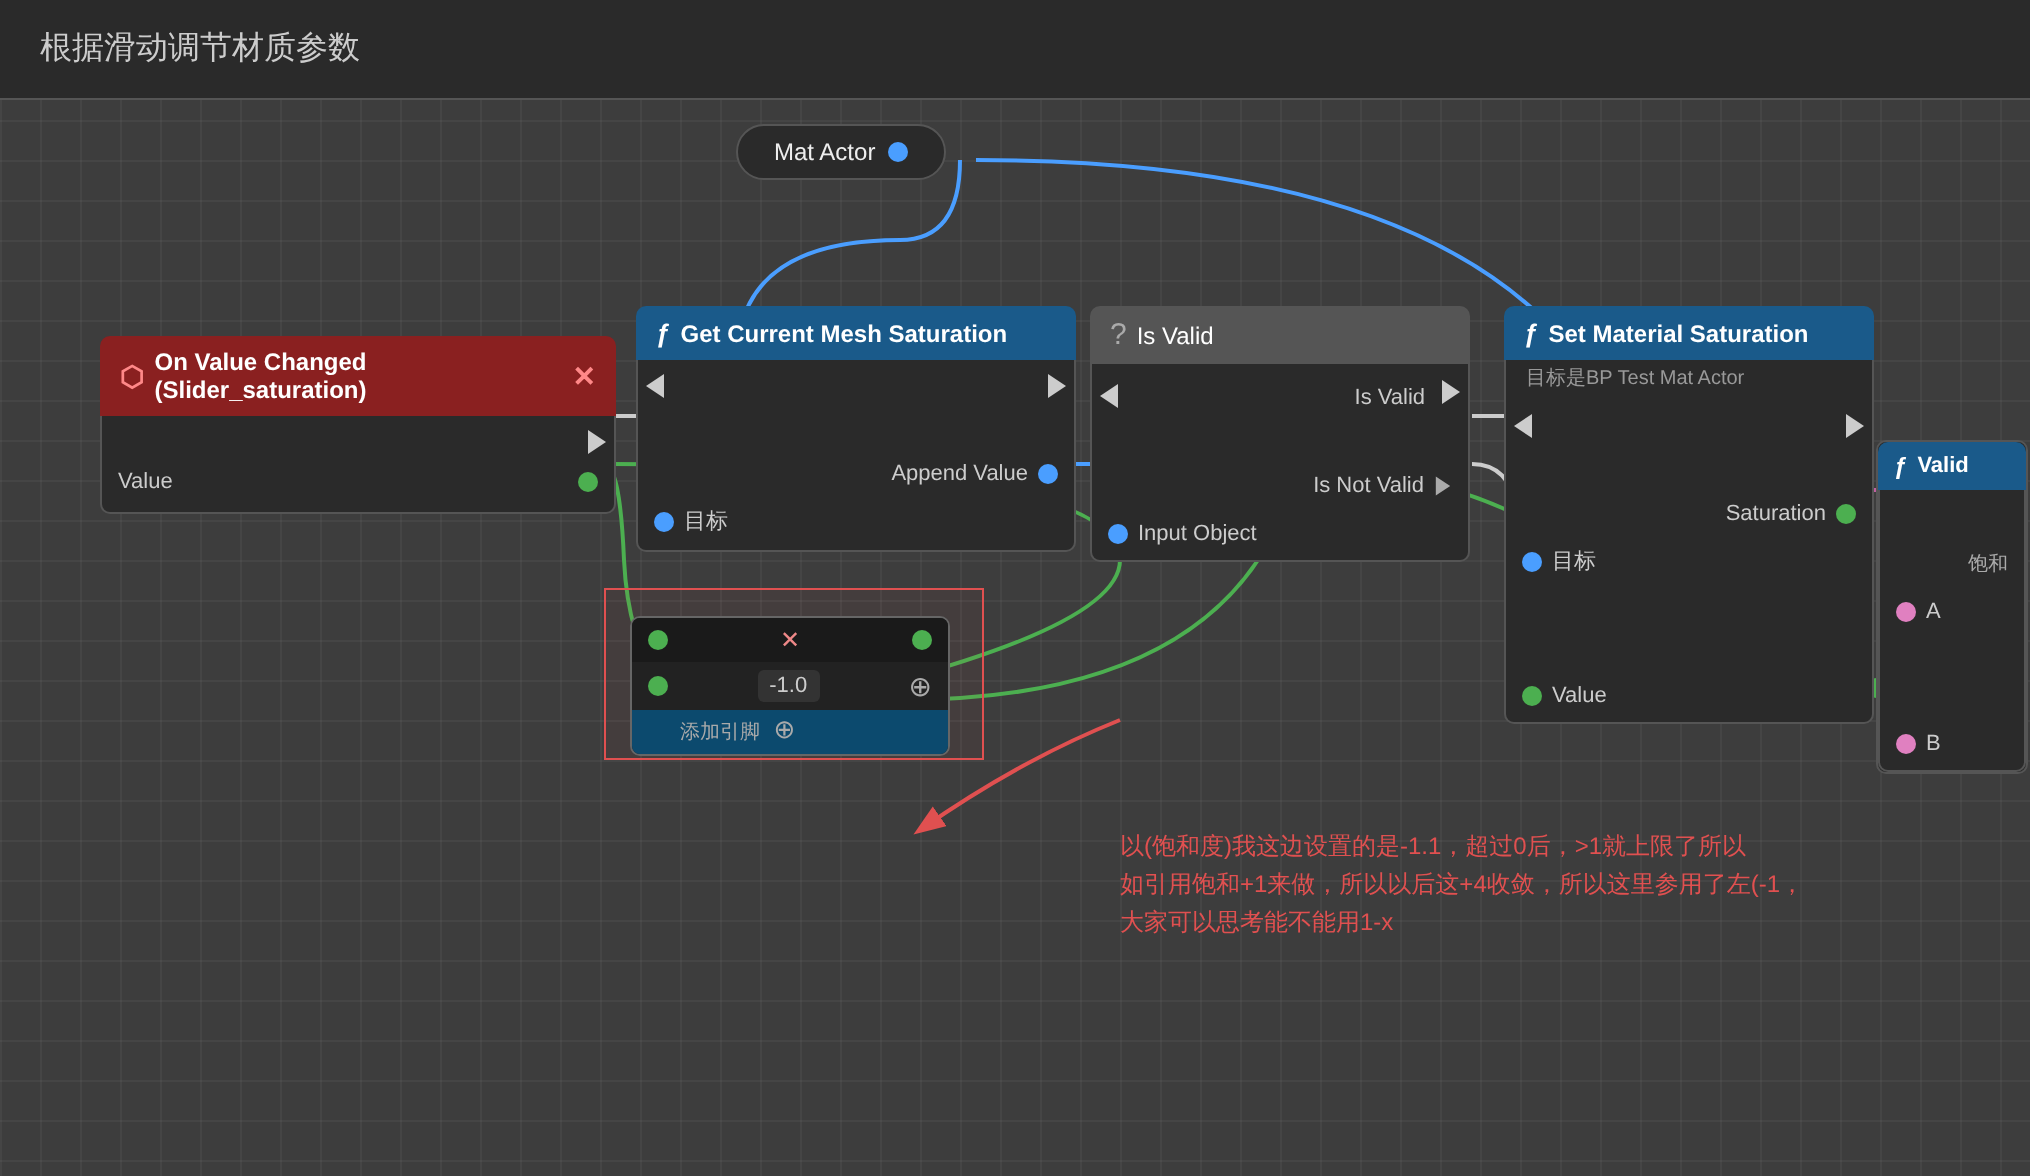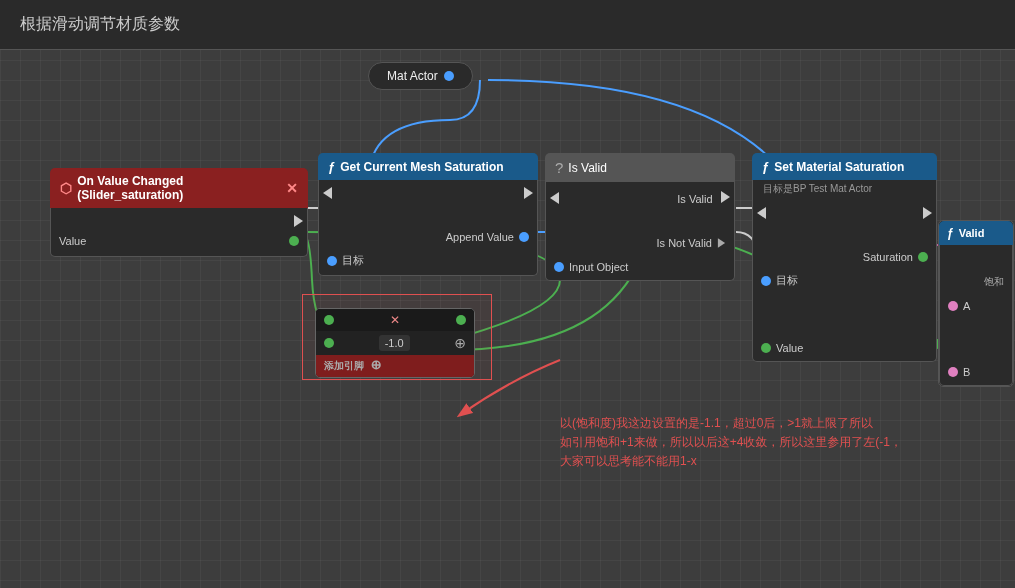--- a/index.html
+++ b/index.html
@@ -328,21 +328,21 @@
   <div style="display:flex; justify-content:space-between; padding:4px 8px; background:#1a1a1a; border-radius:4px 4px 0 0;">
     <span class="pin pin-green" style="margin-top:2px;"></span>
     <span style="color:#e88; font-size:12px;">✕</span>
     <span class="pin pin-green" style="margin-top:2px;"></span>
   </div>
   <div style="display:flex; align-items:center; justify-content:space-between; padding:4px 8px; background:#222;">
     <span class="pin pin-green"></span>
     <span style="color:#ccc; font-size:11px; background:#333; padding:2px 6px; border-radius:3px;">-1.0</span>
     <span style="color:#aaa; font-size:14px; cursor:pointer;">⊕</span>
   </div>
-  <div style="padding:2px 8px 4px; background:#7f1d1d; font-size:10px; color:#aaa; border-radius:0 0 4px 4px;font-weight:bold;">
+  <div style="padding:2px 24px 4px; background:#0c4a6e; font-size:10px; color:#aaa; border-radius:0 0 4px 4px;">
     <span>添加引脚</span>
     <span style="color:#aaa; font-size:13px; margin-left:4px;">⊕</span>
   </div>
 </div>
 
 <div class="node" style="left:938px; top:220px; width:76px; background:#2a2a2a; border:1px solid #555; border-radius:5px;">
   <div class="node-header" style="background:#1a5a8a; font-size:11px; padding:5px 8px;">
     <span style="font-size:12px;">ƒ</span>
     <span>Valid</span>
   </div>

